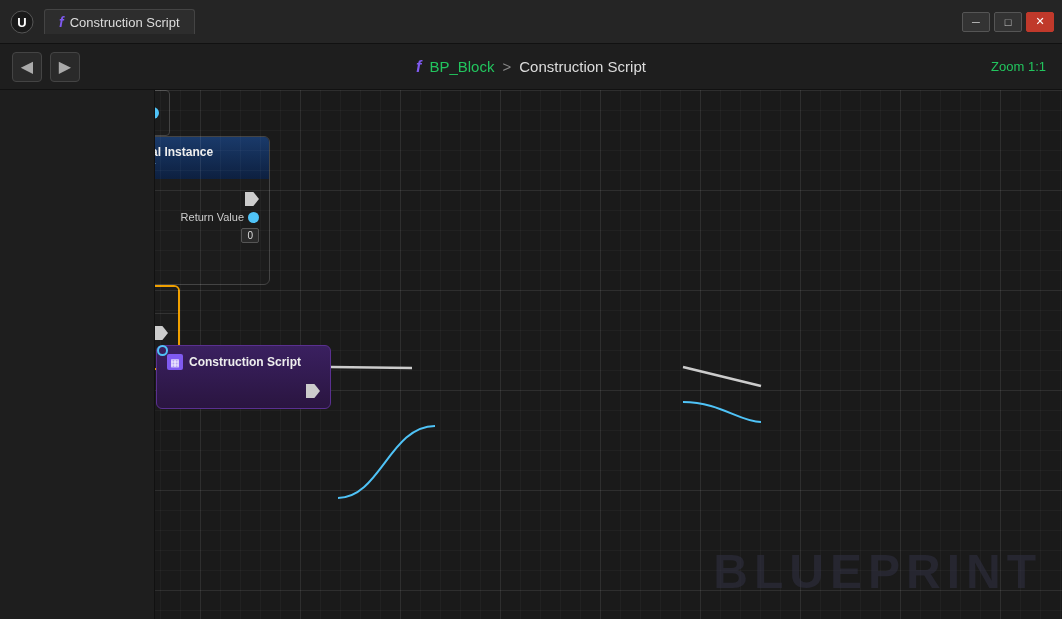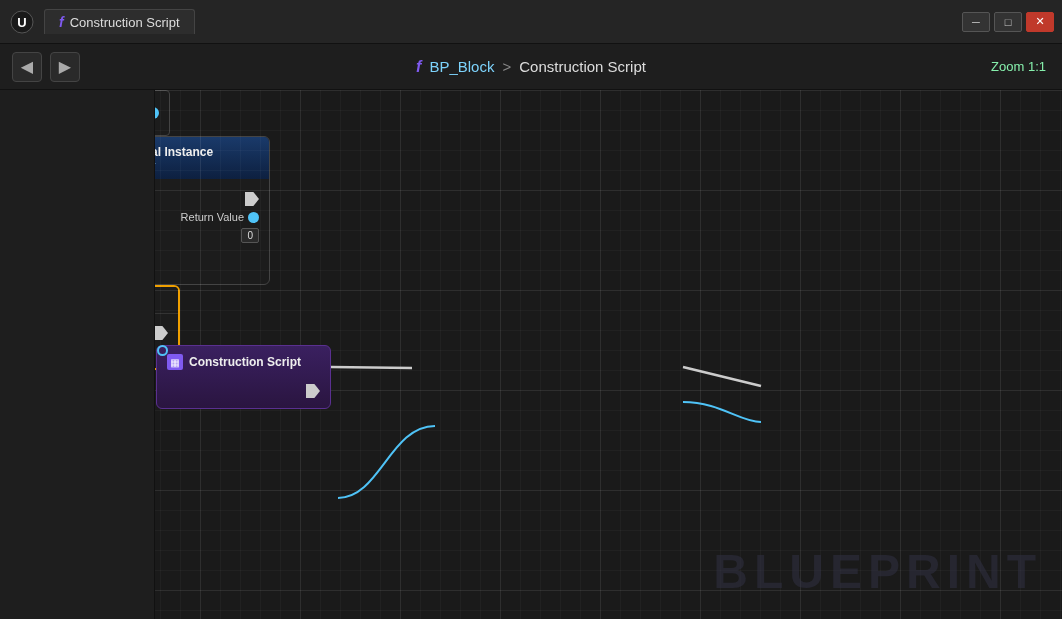--- a/index.html
+++ b/index.html
@@ -111,21 +111,21 @@
       color: #7f5af0;
       font-style: italic;
       font-weight: bold;
       font-size: 16px;
     }
     .breadcrumb-sep { color: #888; }
     .zoom-label {
       position: absolute;
       right: 16px;
       font-size: 13px;
-      color: #86efac;
+      color: #22c55e;
     }
 
     
     #canvas {
       width: 1062px;
       height: 529px;
       background: #1a1a1a;
       position: relative;
       overflow: hidden;
     }
@@ -415,21 +415,21 @@
     <div class="win-btn">□</div>
     <div class="win-btn close">✕</div>
   </div>
 </div>
 
 <div id="toolbar">
   <div class="toolbar-btn">◀</div>
   <div class="toolbar-btn">▶</div>
   <div class="breadcrumb">
     <span class="breadcrumb-f">f</span>
-    <span style="color:#7dd3fc;font-size:15px;">BP_Block</span>
+    <span style="color:#22c55e;font-size:15px;">BP_Block</span>
     <span class="breadcrumb-sep">&gt;</span>
     <span style="color:#ddd;font-size:15px;">Construction Script</span>
   </div>
   <span class="zoom-label">Zoom 1:1</span>
 </div>
 
 <div id="canvas">
 
   <div id="sidebar"></div>
 

